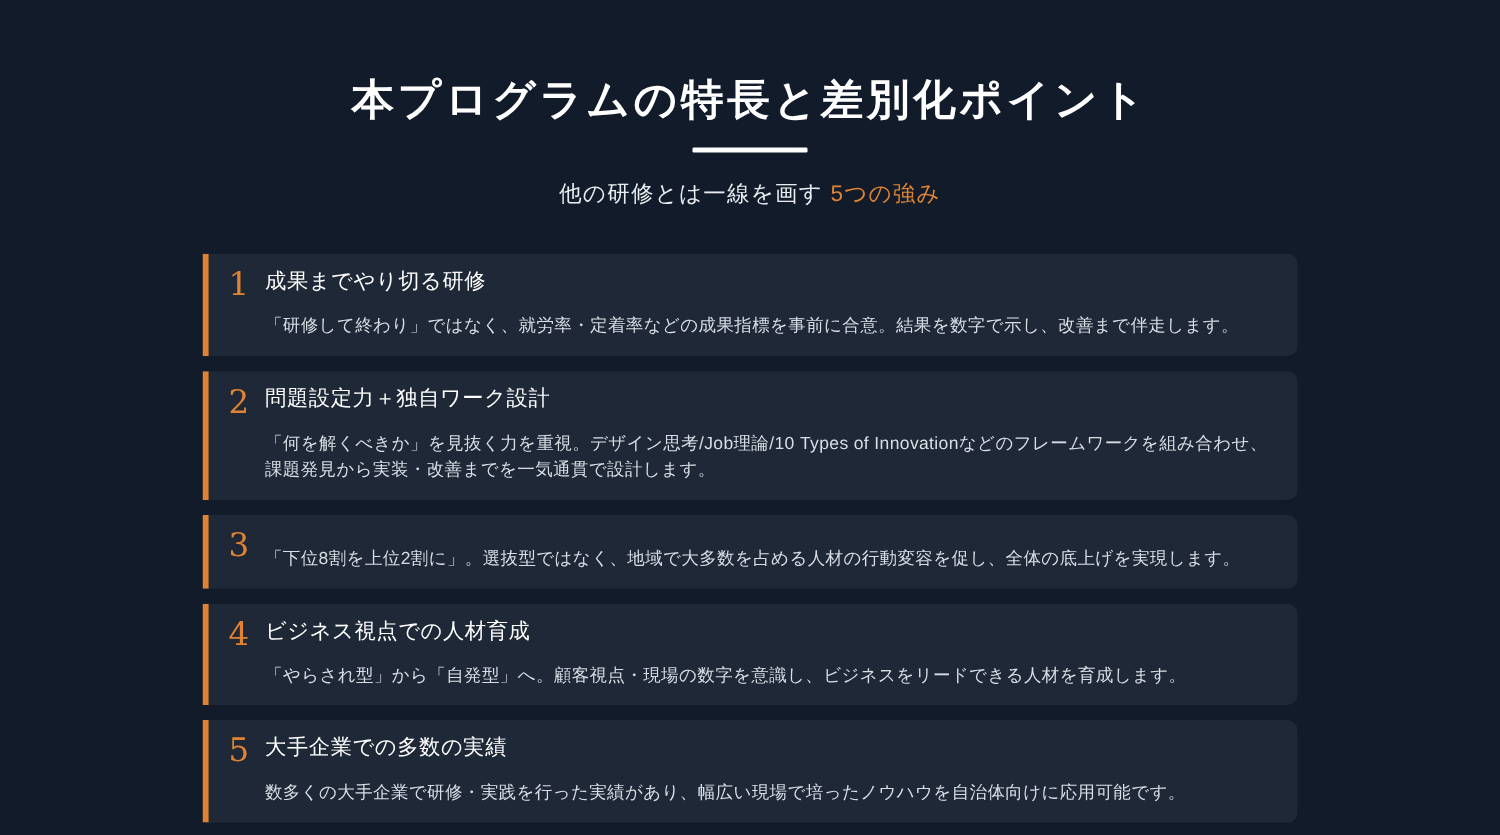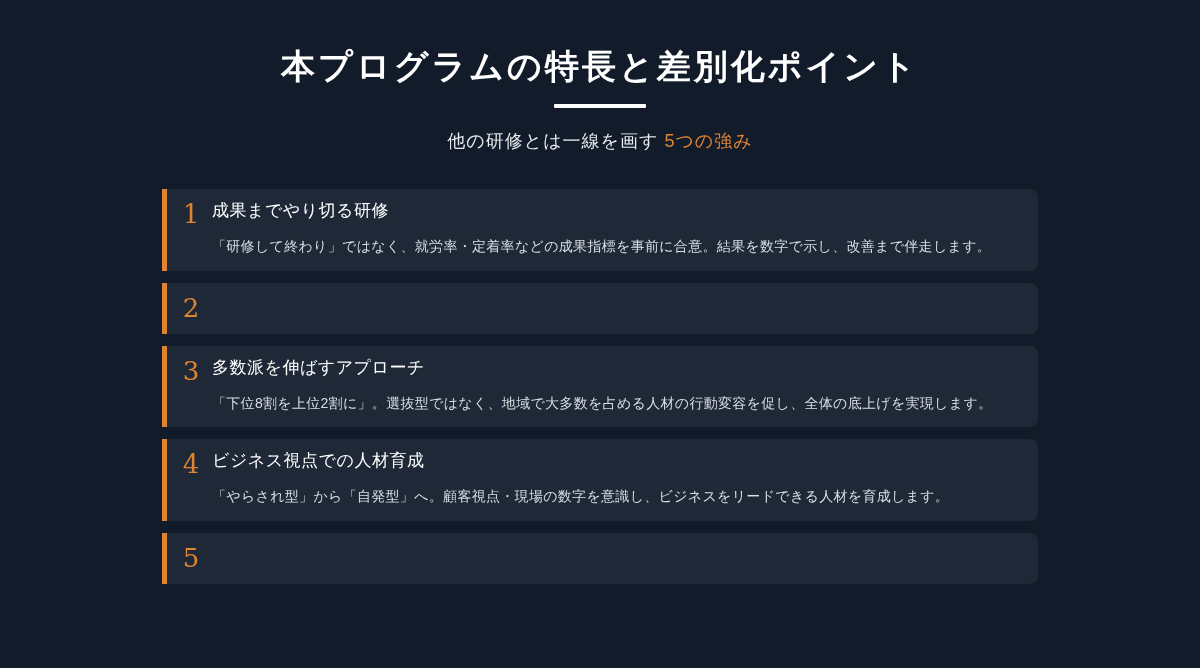--- a/index.html
+++ b/index.html
@@ -12,21 +12,21 @@
   * { margin: 0; padding: 0; box-sizing: border-box; }
   html, body { width: 1200px; height: 668px; }
   body {
     background: var(--background);
     font-family: "Liberation Sans", "DejaVu Sans", sans-serif;
     overflow: hidden;
   }
   .slide {
     width: 1200px;
     height: 566px;
-    padding-top: 44px;
+    padding-top: 58px;
   }
   .page-title {
     text-align: center;
     color: var(--title-white);
     font-family: "DejaVu Serif", "Liberation Serif", serif;
     font-weight: 700;
     font-size: 34px;
     letter-spacing: 3px;
     line-height: 1.3;
   }
@@ -107,36 +107,43 @@
     <div class="feature-card">
       <div class="feature-number">1</div>
       <div class="feature-content">
         <div class="feature-title">成果までやり切る研修</div>
         <div class="feature-description">「研修して終わり」ではなく、就労率・定着率などの成果指標を事前に合意。結果を数字で示し、改善まで伴走します。</div>
       </div>
     </div>
 
     <div class="feature-card">
       <div class="feature-number">2</div>
+      <div class="feature-content">
+        <div class="feature-title">問題設定力＋独自ワーク設計</div>
+        <div class="feature-description">「何を解くべきか」を見抜く力を重視。デザイン思考/Job理論/10 Types of Innovationなどのフレームワークを組み合わせ、課題発見から実装・改善までを一気通貫で設計します。</div>
+      </div>
     </div>
 
     <div class="feature-card">
       <div class="feature-number">3</div>
       <div class="feature-content">
-        <div class="feature-title">多数派を伸ばすアプローチ</div>
         <div class="feature-description">「下位8割を上位2割に」。選抜型ではなく、地域で大多数を占める人材の行動変容を促し、全体の底上げを実現します。</div>
       </div>
     </div>
 
     <div class="feature-card">
       <div class="feature-number">4</div>
       <div class="feature-content">
         <div class="feature-title">ビジネス視点での人材育成</div>
         <div class="feature-description">「やらされ型」から「自発型」へ。顧客視点・現場の数字を意識し、ビジネスをリードできる人材を育成します。</div>
       </div>
     </div>
 
     <div class="feature-card">
       <div class="feature-number">5</div>
+      <div class="feature-content">
+        <div class="feature-title">大手企業での多数の実績</div>
+        <div class="feature-description">数多くの大手企業で研修・実践を行った実績があり、幅広い現場で培ったノウハウを自治体向けに応用可能です。</div>
+      </div>
     </div>
 
   </div>
 </div>
 
 </body></html>

